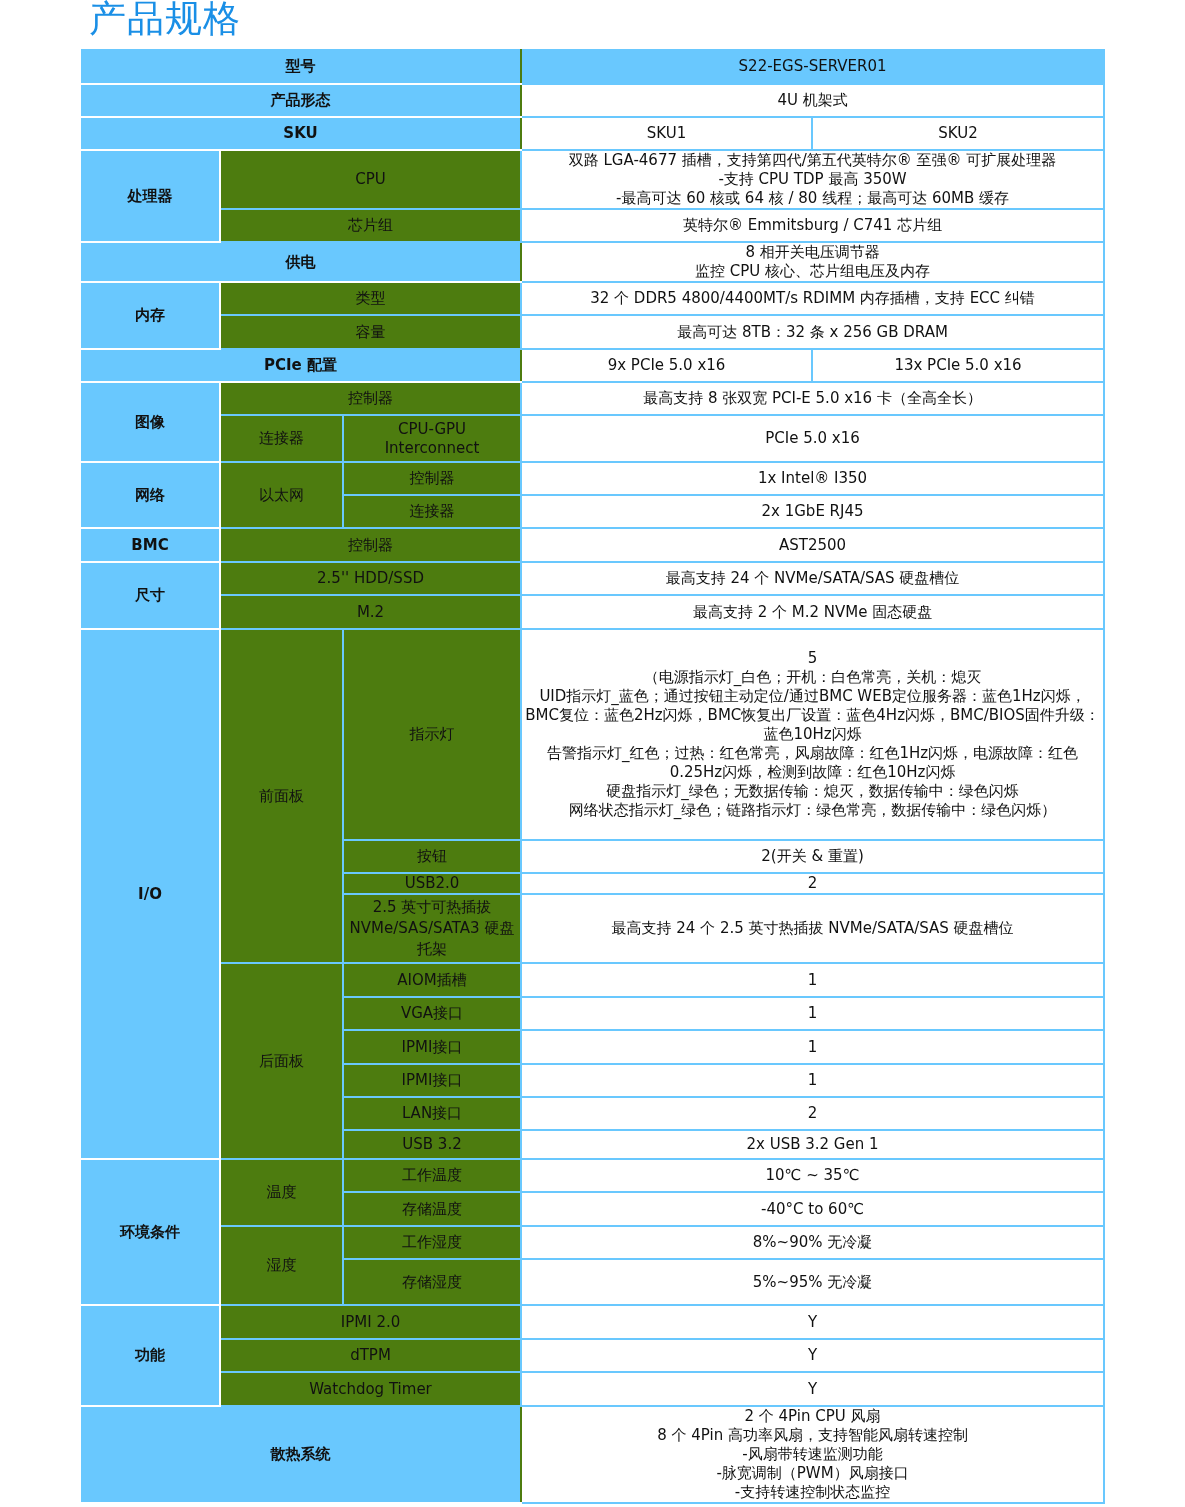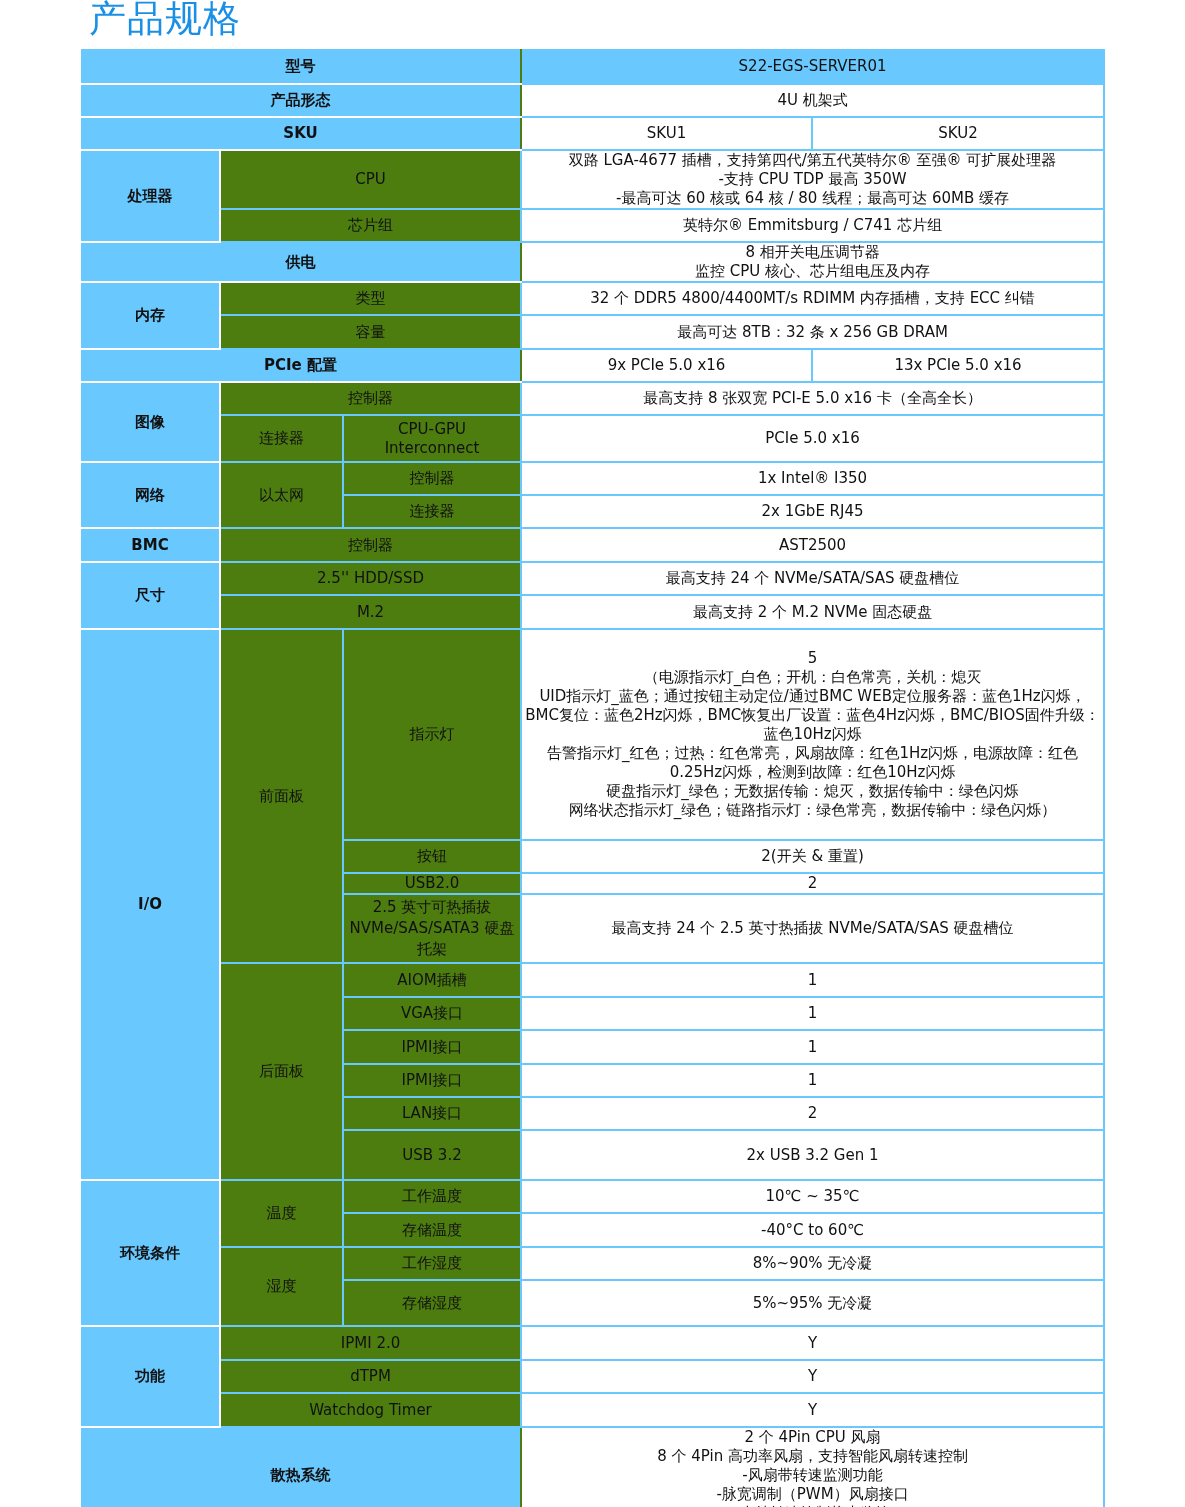--- a/index.html
+++ b/index.html
@@ -162,21 +162,21 @@
     <td class="val" colspan="2">1</td>
   </tr>
   <tr style="height:33px">
     <td class="sub">IPMI接口</td>
     <td class="val" colspan="2">1</td>
   </tr>
   <tr style="height:33px">
     <td class="sub">LAN接口</td>
     <td class="val" colspan="2">2</td>
   </tr>
-  <tr style="height:50px">
+  <tr style="height:29px">
     <td class="sub">USB 3.2</td>
     <td class="val" colspan="2">2x USB 3.2 Gen 1</td>
   </tr>
 
   <tr style="height:33px">
     <td class="cat" rowspan="4">环境条件</td>
     <td class="sub" rowspan="2">温度</td>
     <td class="sub">工作温度</td>
     <td class="val" colspan="2">10℃ ~ 35℃</td>
   </tr>

